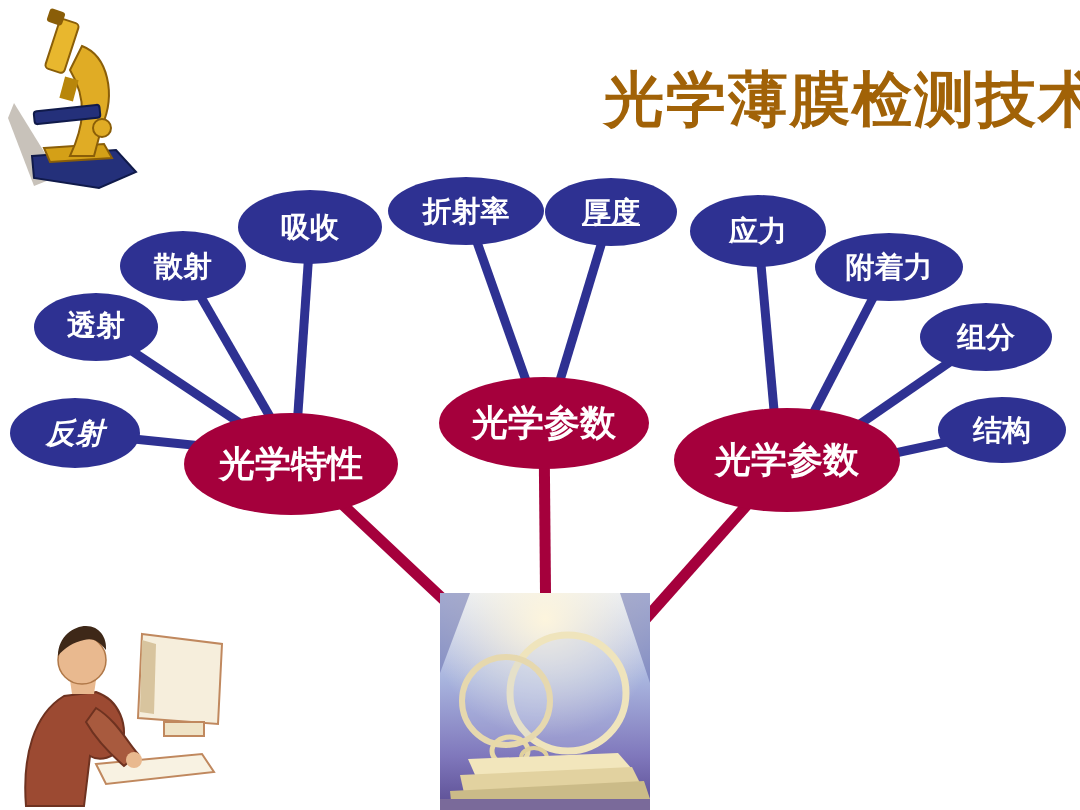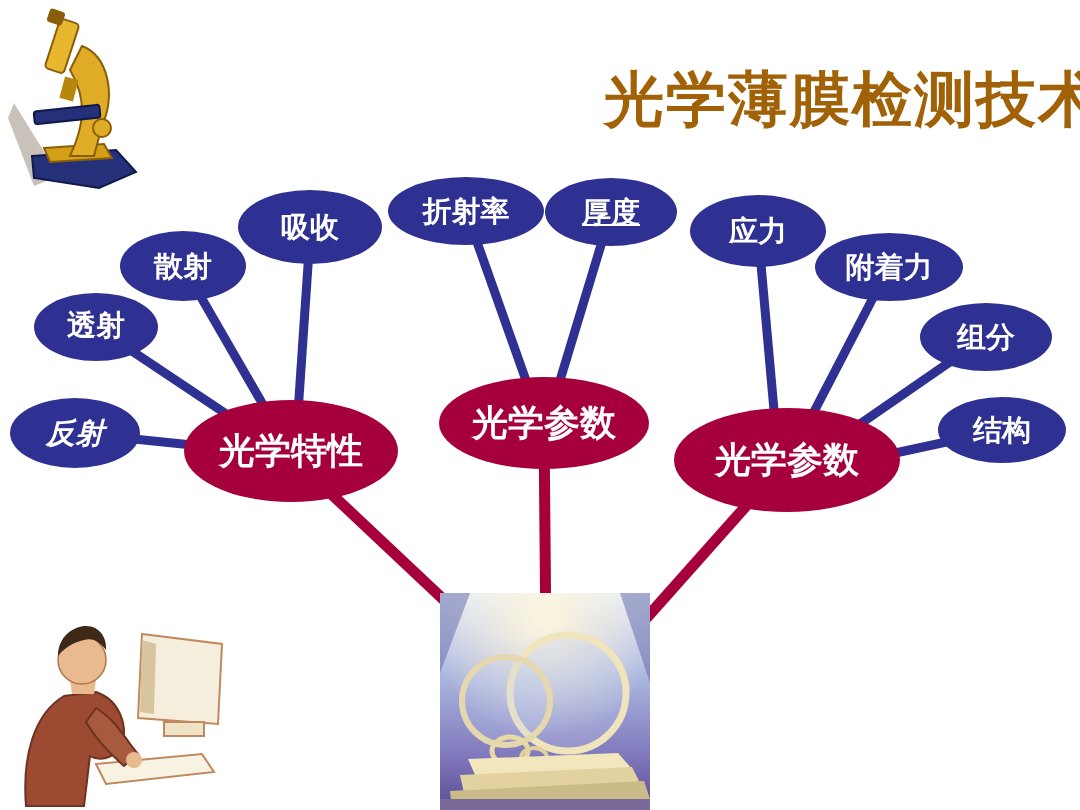--- a/index.html
+++ b/index.html
@@ -28,21 +28,21 @@
   #n-transmission { left: 34px;  top: 293px; width: 124px; height: 68px; font-family: Liberation Mono, monospace; }
   #n-scattering   { left: 120px; top: 231px; width: 126px; height: 70px; }
   #n-absorption   { left: 238px; top: 190px; width: 144px; height: 74px; }
   #n-refractive   { left: 388px; top: 177px; width: 156px; height: 68px; }
   #n-thickness    { left: 545px; top: 178px; width: 132px; height: 68px; text-decoration: underline; }
   #n-stress       { left: 690px; top: 195px; width: 136px; height: 72px; }
   #n-adhesion     { left: 815px; top: 233px; width: 148px; height: 68px; }
   #n-composition  { left: 920px; top: 303px; width: 132px; height: 68px; text-align: right; }
   #n-structure    { left: 938px; top: 397px; width: 128px; height: 66px; }
 
-  #h-optical      { left: 184px; top: 400px; width: 214px; height: 102px; }
+  #h-optical      { left: 184px; top: 413px; width: 214px; height: 102px; }
   #h-params       { left: 439px; top: 377px; width: 210px; height: 92px; }
   #h-nonoptical   { left: 674px; top: 408px; width: 226px; height: 104px; }
 
   .clipart { position: absolute; z-index: 2; }
   #microscope { left: 4px;   top: 8px; }
   #person     { left: 4px;   top: 596px; }
   #photo      { left: 440px; top: 593px; z-index: 2; }
 </style>
 </head>
 <body>

